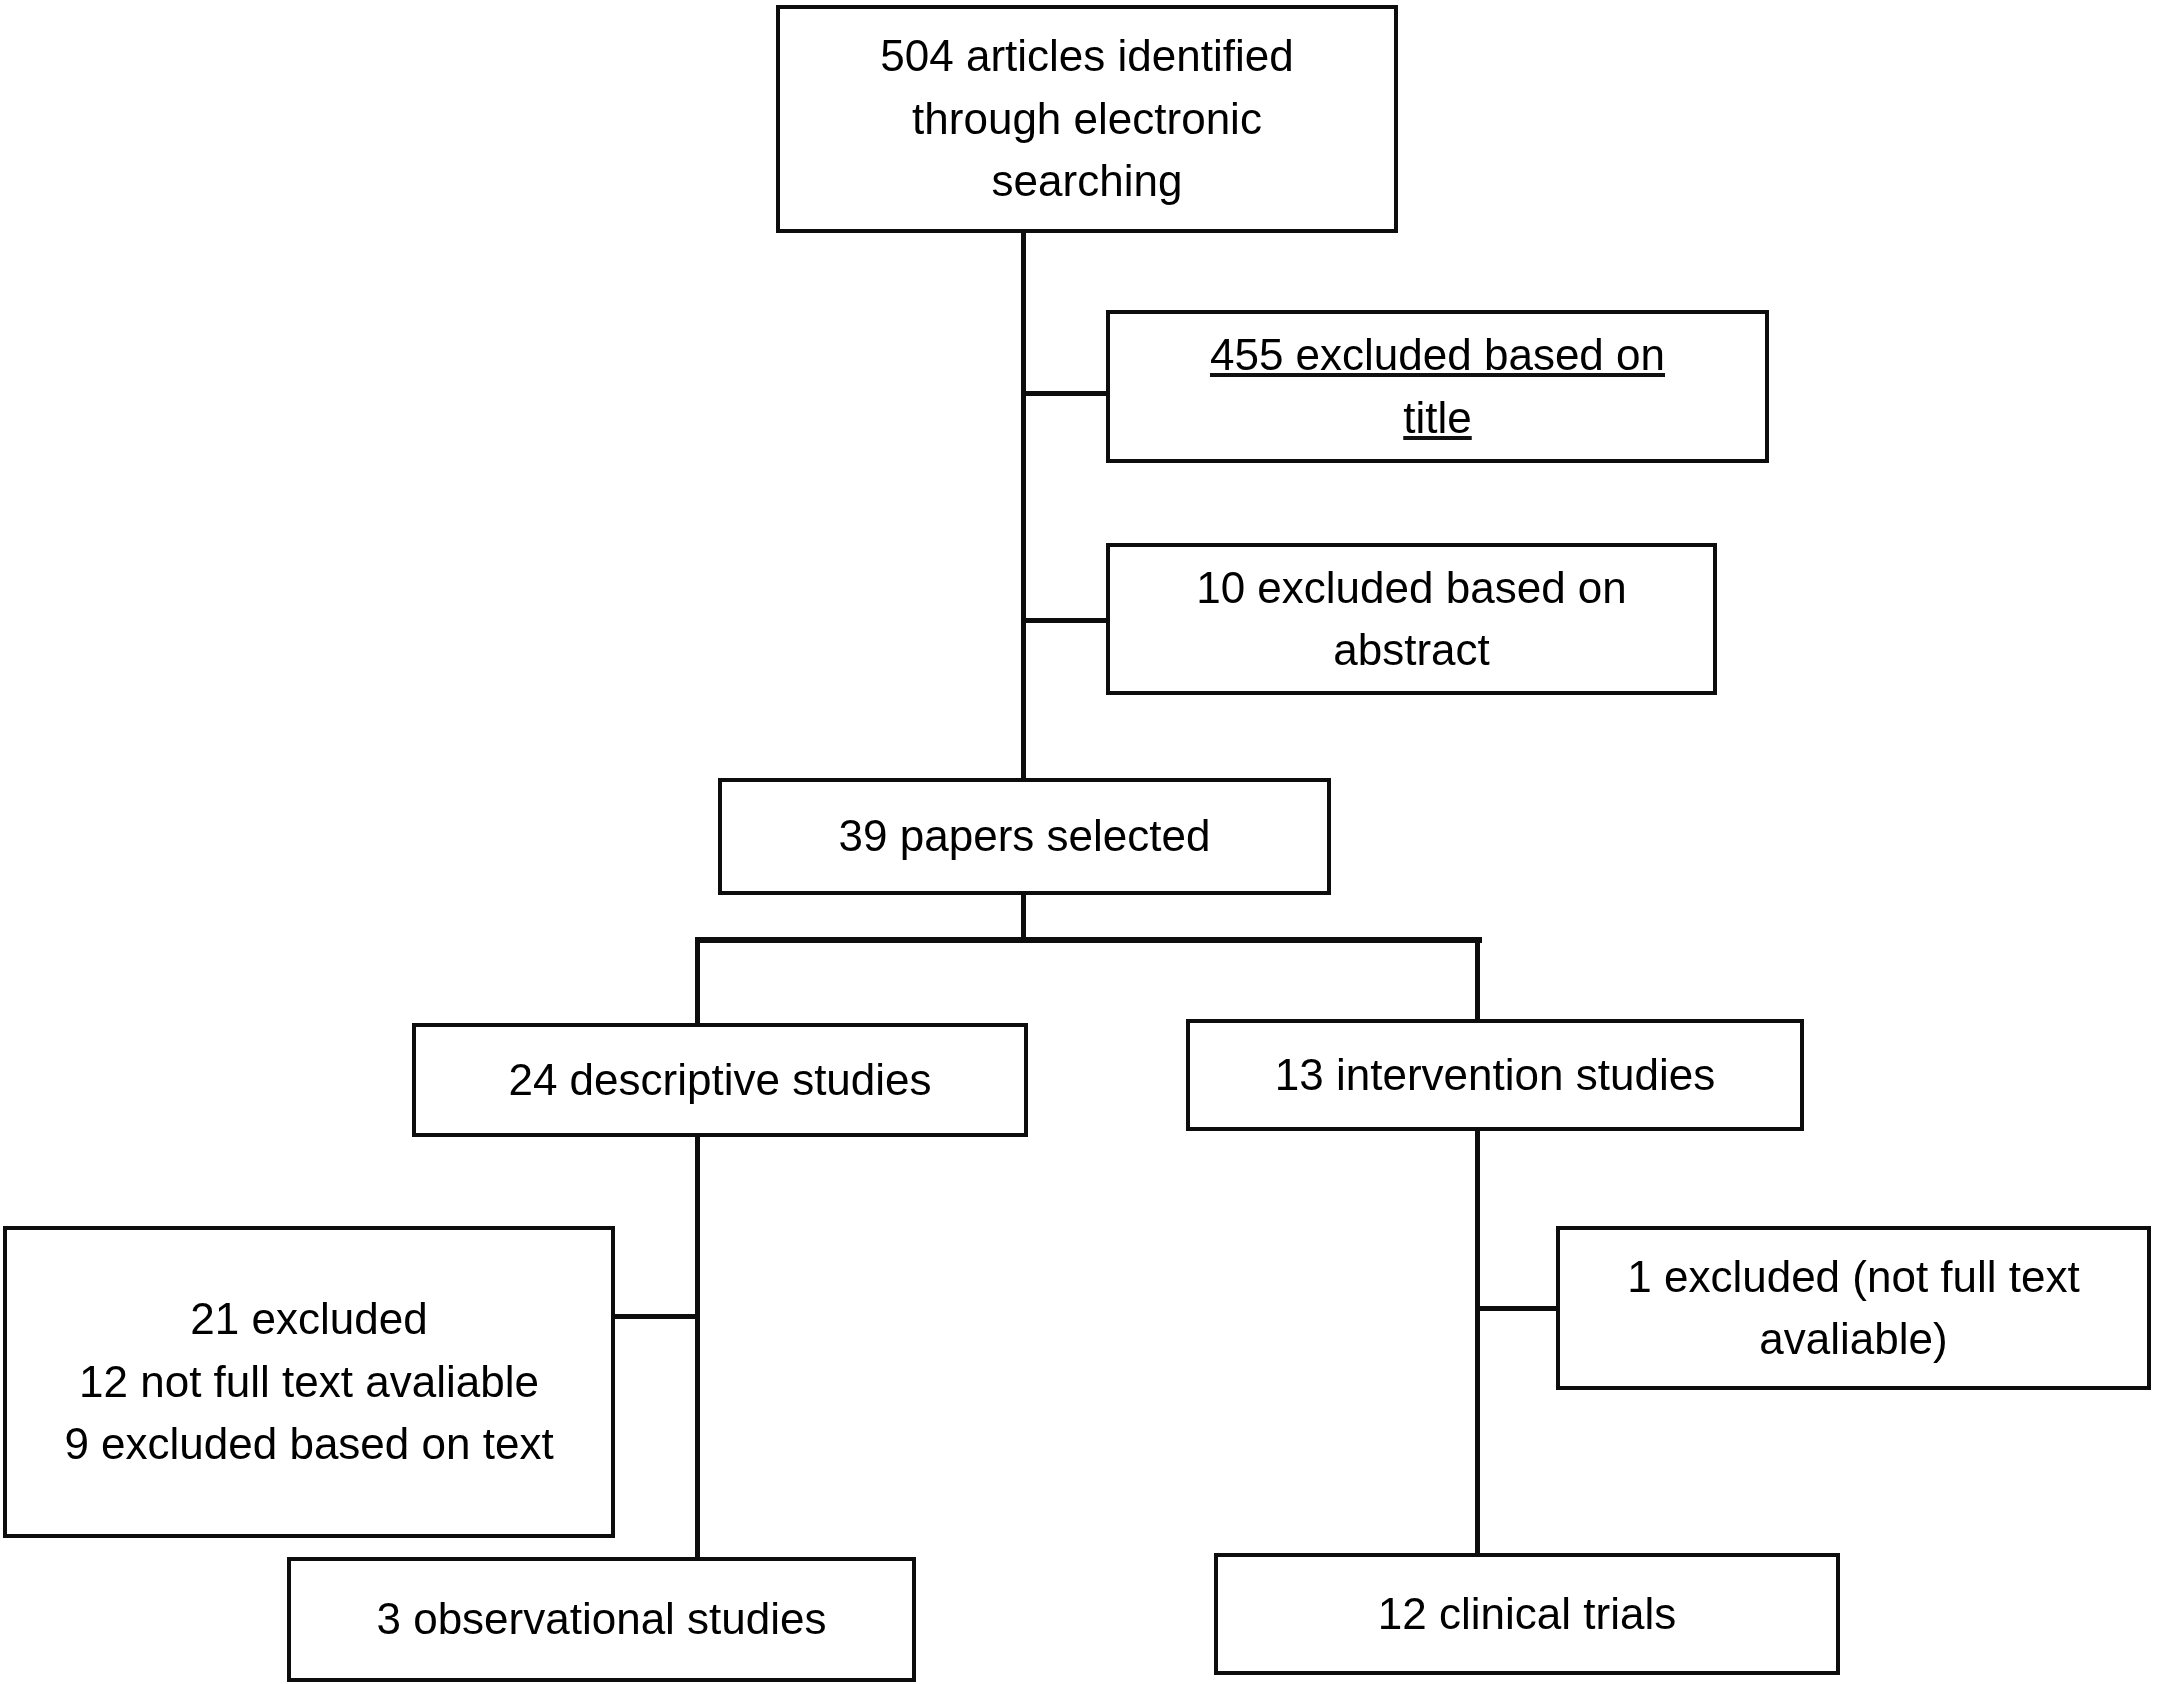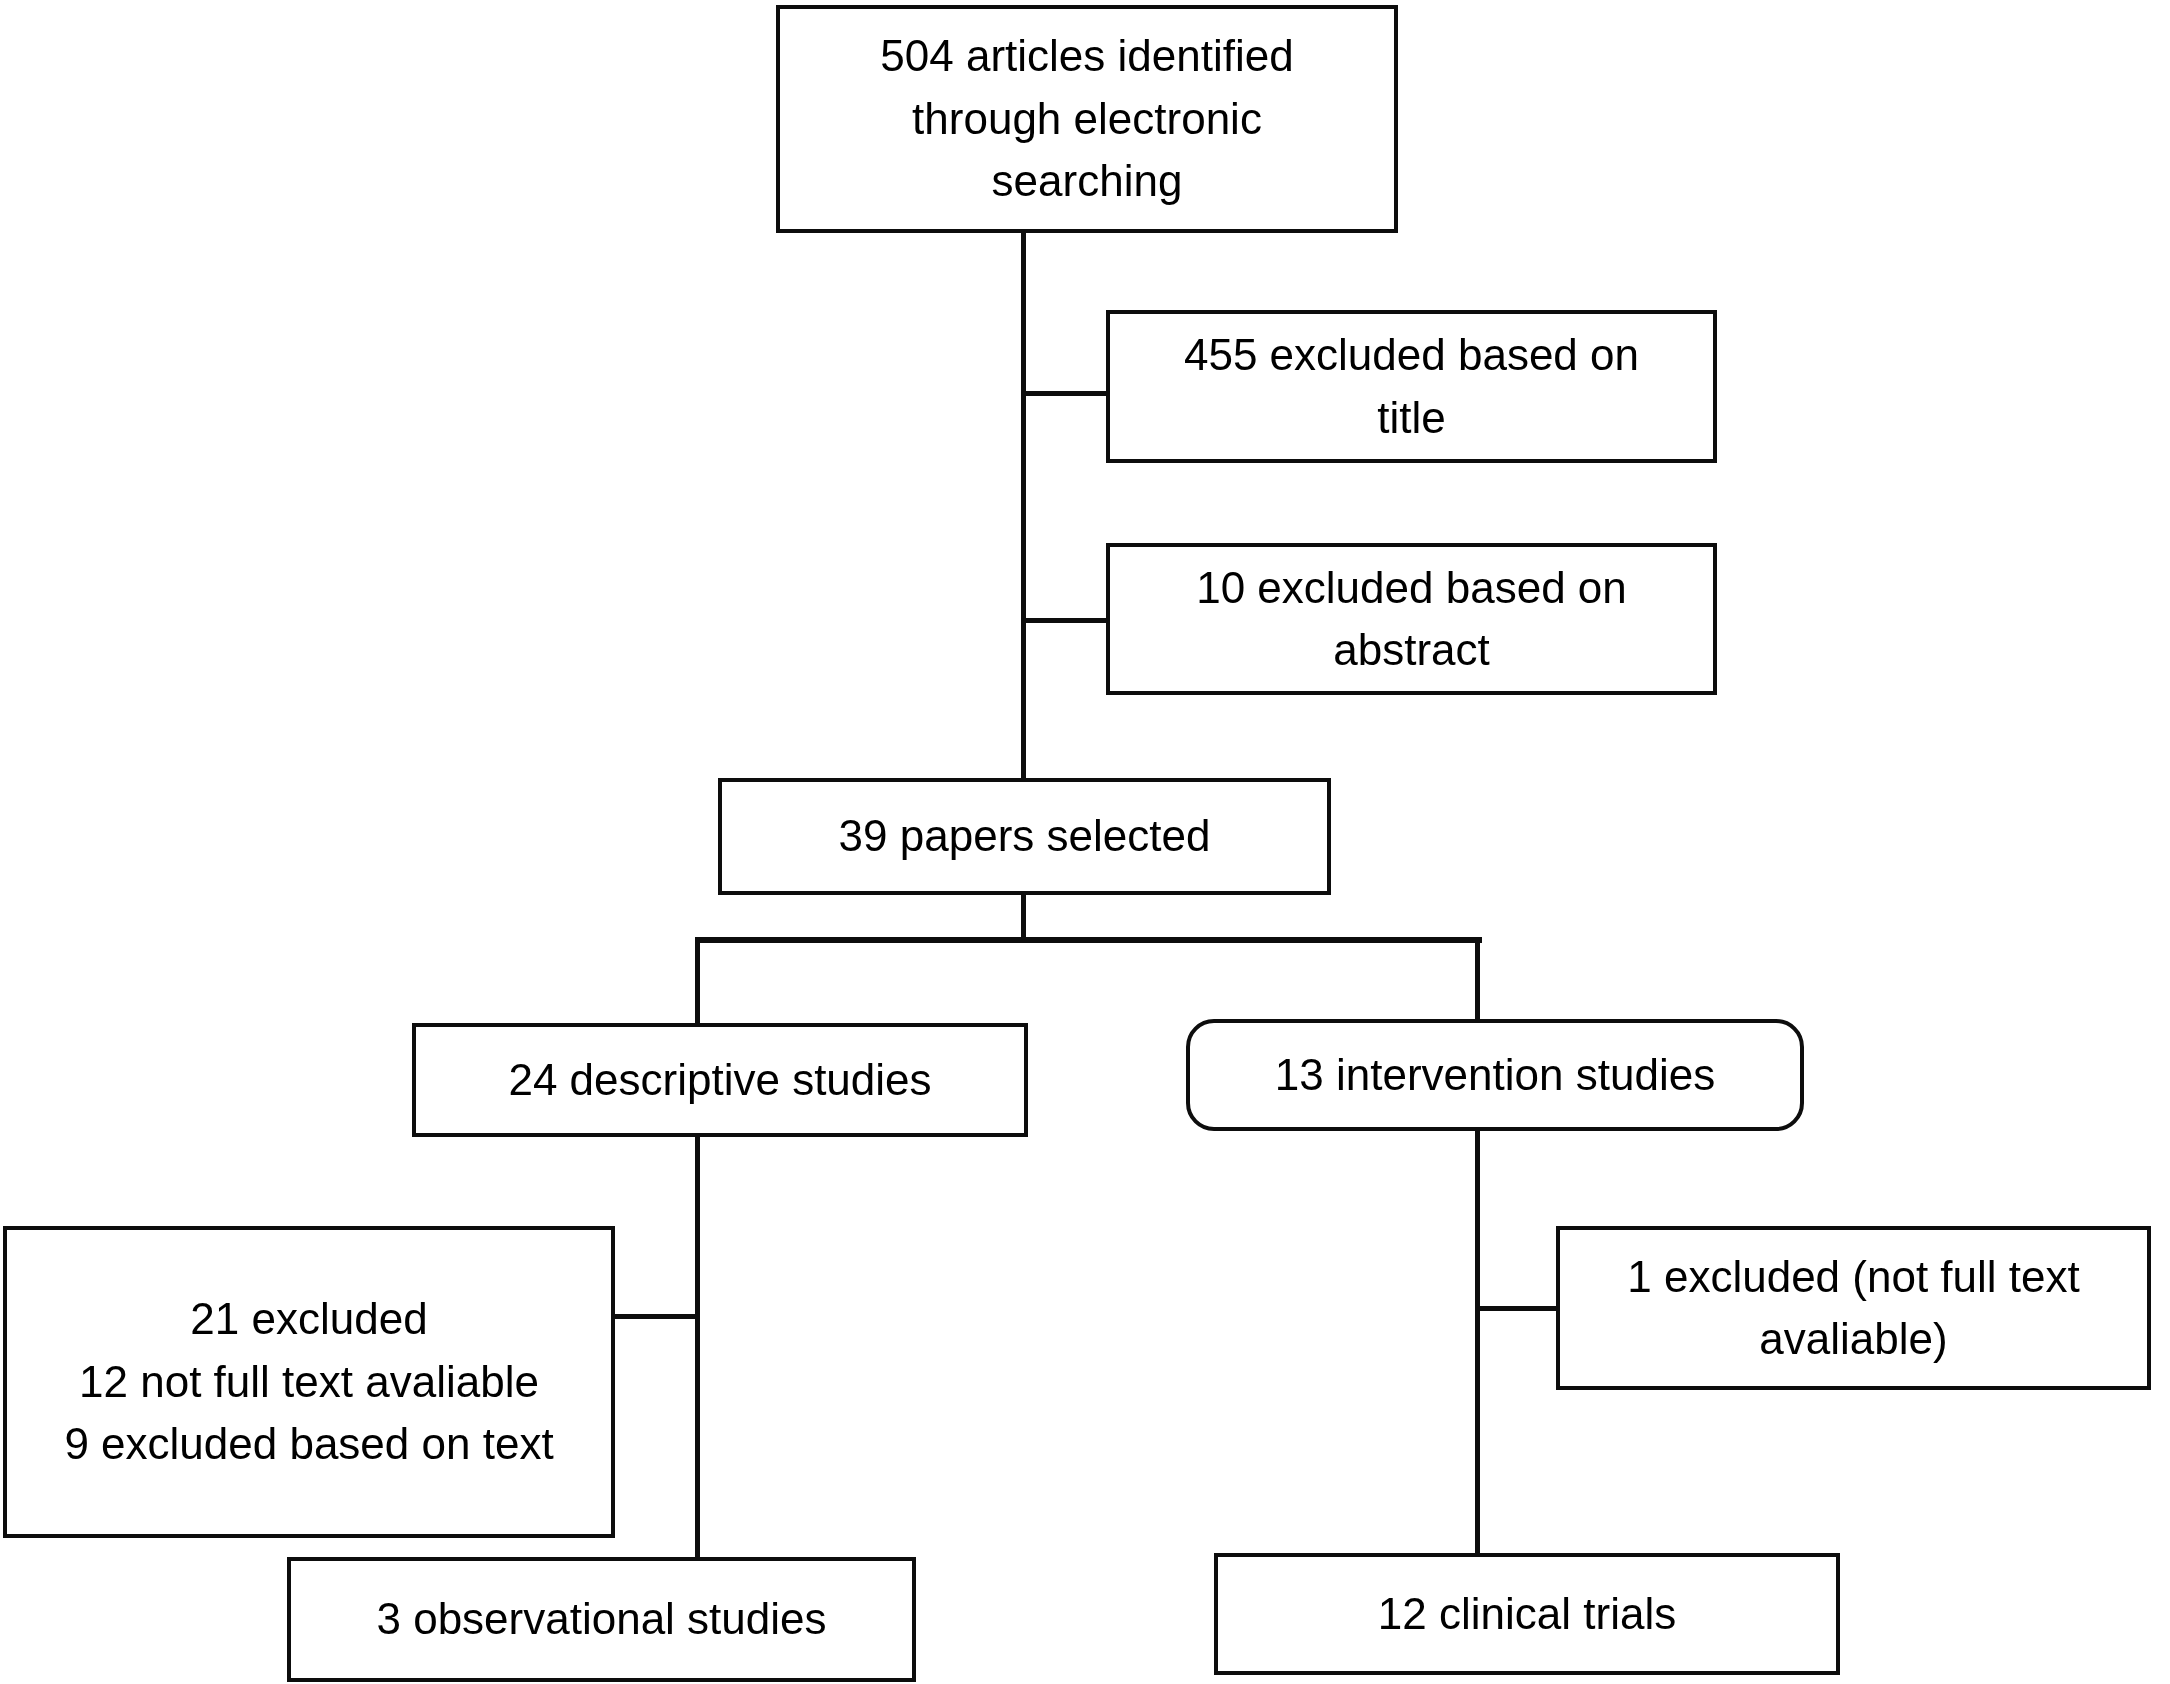--- a/index.html
+++ b/index.html
@@ -34,25 +34,25 @@
     white-space: pre-line;
     color: #000000;
   }
   .line {
     position: absolute;
     background: #0d0d0d;
   }
 
   
   #box-identified            { left: 776px;  top: 5px;    width: 622px; height: 228px; }
-  #box-excluded-title        { left: 1106px; top: 310px;  width: 611px; height: 153px; }
+  #box-excluded-title        { left: 1106px; top: 310px;  width: 663px; height: 153px; text-decoration: underline; }
   #box-excluded-abstract     { left: 1106px; top: 543px;  width: 611px; height: 152px; justify-content: center; }
   #box-papers-selected       { left: 718px;  top: 778px;  width: 613px; height: 117px; }
   #box-descriptive           { left: 412px;  top: 1023px; width: 616px; height: 114px; }
-  #box-intervention          { left: 1186px; top: 1019px; width: 618px; height: 112px; border-radius: 28px; }
+  #box-intervention          { left: 1186px; top: 1019px; width: 618px; height: 112px; }
   #box-descriptive-excluded  { left: 3px;    top: 1226px; width: 612px; height: 312px; }
   #box-intervention-excluded { left: 1556px; top: 1226px; width: 595px; height: 164px; }
   #box-observational         { left: 287px;  top: 1557px; width: 629px; height: 125px; }
   #box-clinical              { left: 1214px; top: 1553px; width: 626px; height: 122px; }
 
   
   #ln-main-trunk        { left: 1021px; top: 233px;  width: 5px;   height: 545px; }
   #ln-title-stub        { left: 1021px; top: 391px;  width: 85px;  height: 5px;   }
   #ln-abstract-stub     { left: 1021px; top: 618px;  width: 85px;  height: 5px;   }
   #ln-selected-drop     { left: 1021px; top: 895px;  width: 5px;   height: 45px;  }

